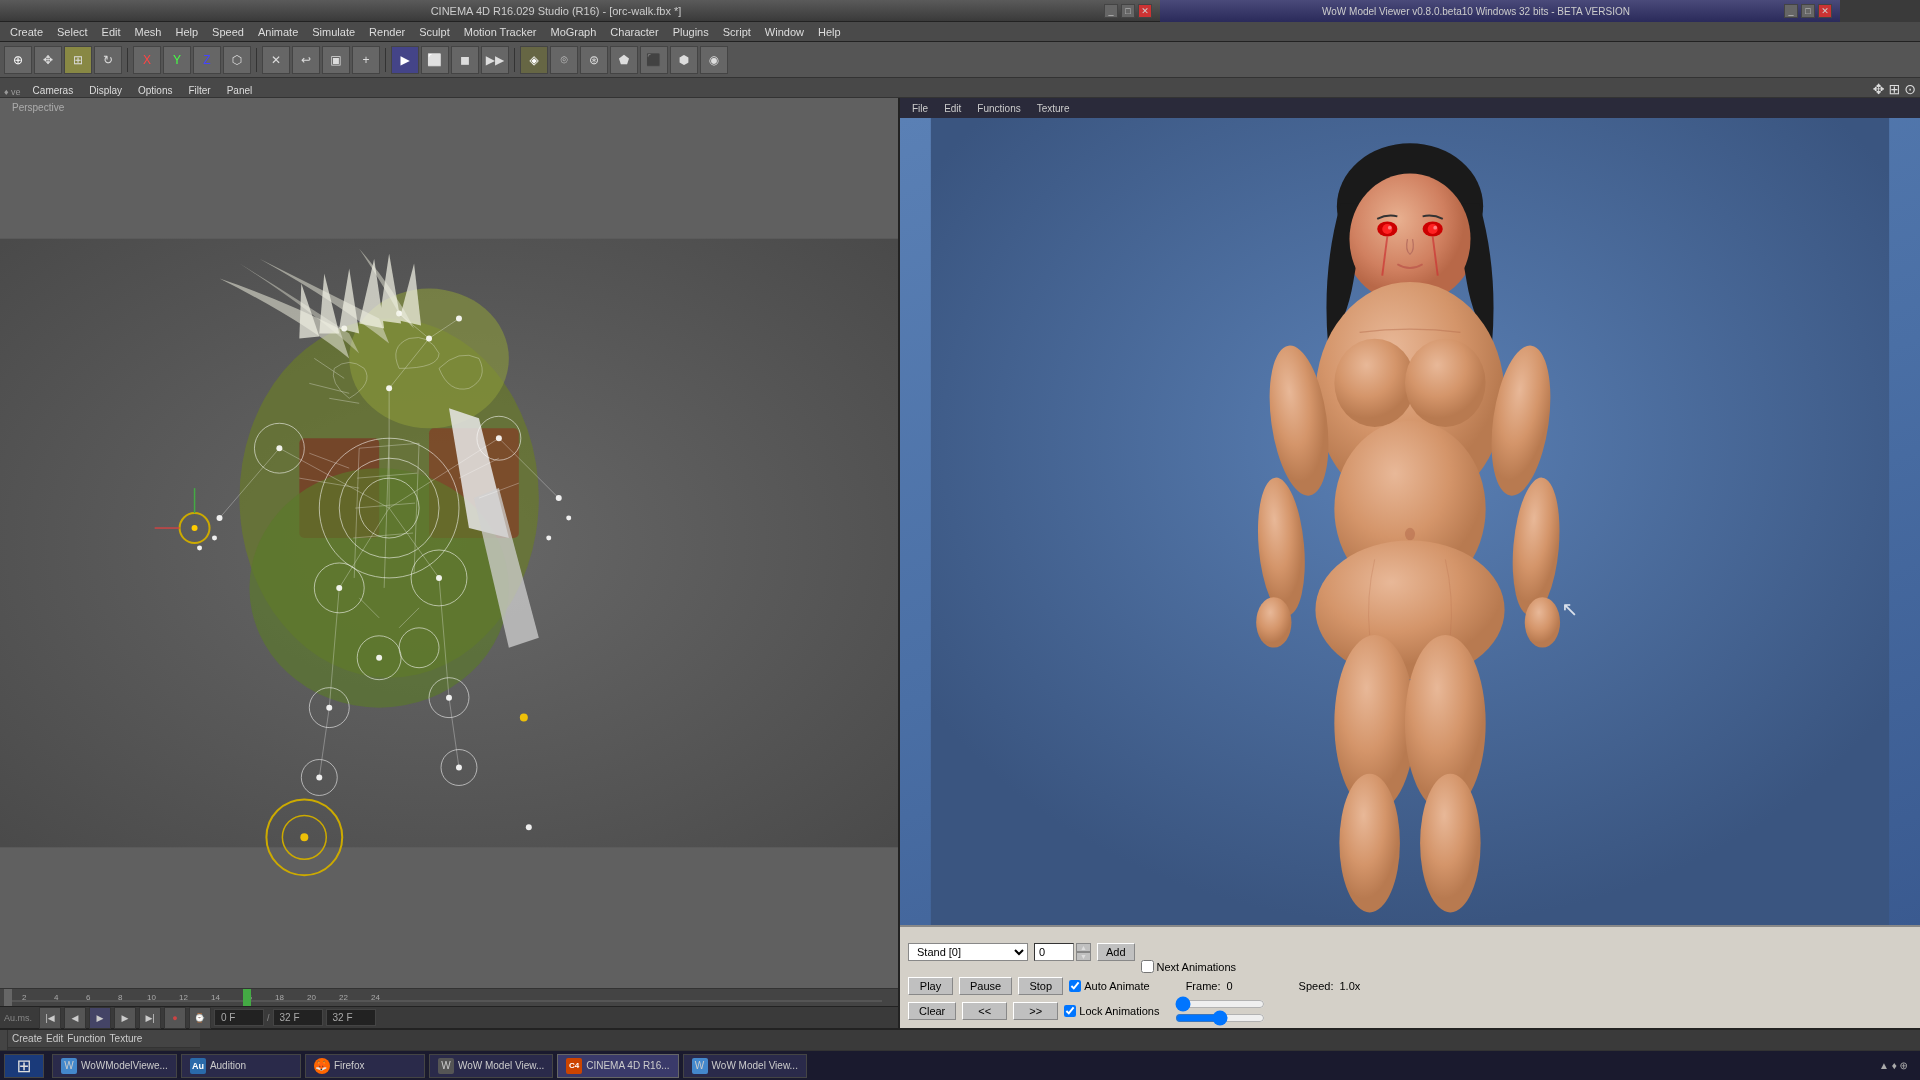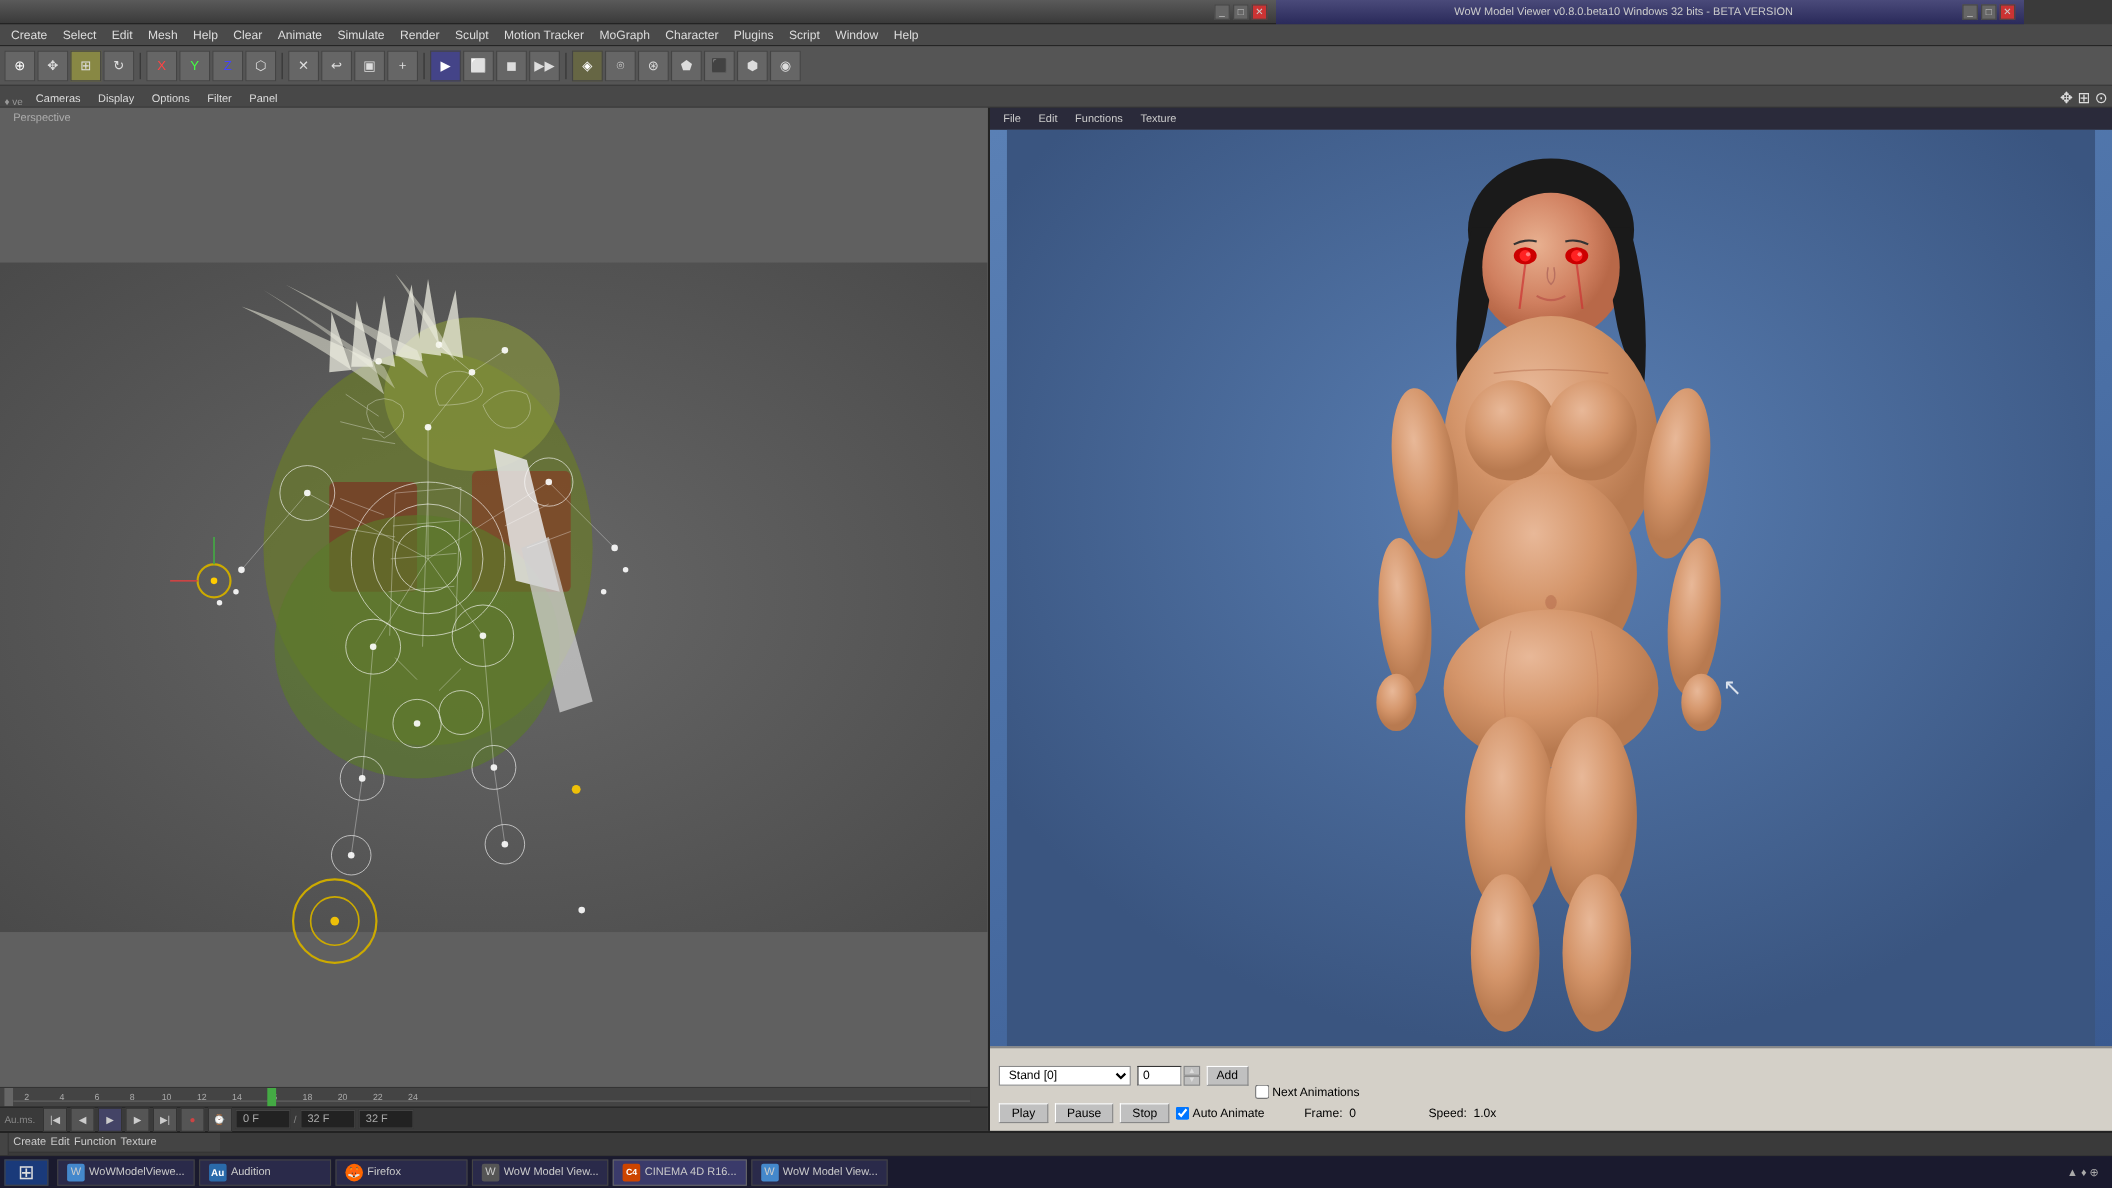--- a/index.html
+++ b/index.html
@@ -218,20 +218,21 @@
       left: 0;
       width: 100%;
       height: 100%;
     }
   </style>
 </head>
 <body>
 
 <div style="display:flex; height:22px;">
   <div class="title-bar-cinema" style="width:1160px; position:relative;">
+    <span style="flex:1; text-align:center; font-size:11px;">CINEMA 4D R16.029 Studio (R16) - [orc-walk.fbx *]</span>
     <div class="window-controls">
       <div class="win-btn">_</div>
       <div class="win-btn">□</div>
       <div class="win-btn" style="background:#cc3333;">✕</div>
     </div>
   </div>
   <div style="width:680px; height:22px; background:linear-gradient(to bottom,#4a4a7a,#2a2a5a); display:flex; align-items:center; padding:0 8px;">
     <span style="flex:1; text-align:center; font-size:10px; color:#ccc;">WoW Model Viewer v0.8.0.beta10 Windows 32 bits - BETA VERSION</span>
     <div class="window-controls">
       <div class="win-btn">_</div>
@@ -240,21 +241,21 @@
     </div>
   </div>
 </div>
 
 <div class="menu-bar">
   <span class="menu-item">Create</span>
   <span class="menu-item">Select</span>
   <span class="menu-item">Edit</span>
   <span class="menu-item">Mesh</span>
   <span class="menu-item">Help</span>
-  <span class="menu-item">Clear</span>
+  <span class="menu-item">Speed</span>
   <span class="menu-item">Animate</span>
   <span class="menu-item">Simulate</span>
   <span class="menu-item">Render</span>
   <span class="menu-item">Sculpt</span>
   <span class="menu-item">Motion Tracker</span>
   <span class="menu-item">MoGraph</span>
   <span class="menu-item">Character</span>
   <span class="menu-item">Plugins</span>
   <span class="menu-item">Script</span>
   <span class="menu-item">Window</span>
@@ -620,20 +621,38 @@
         <label class="wow-checkbox-label">
           <input type="checkbox" checked="" class="wow-checkbox" style="">
           <span>Auto Animate</span>
         </label>
         <span style="margin-left:30px; font-size:11px; color:#000;">Frame:</span>
         <span style="font-size:11px; color:#000;">0</span>
         <span style="margin-left:60px; font-size:11px; color:#000;">Speed:</span>
         <span style="font-size:11px; color:#000;">1.0x</span>
       </div>
 
+      <div style="display:flex; align-items:center; gap:6px;">
+        <button class="wow-btn">Clear</button>
+        <button class="wow-btn">&lt;&lt;</button>
+        <button class="wow-btn">&gt;&gt;</button>
+        <label class="wow-checkbox-label">
+          <input type="checkbox" checked="" class="wow-checkbox" style="">
+          <span>Lock Animations</span>
+        </label>
+
+        <div style="margin-left:10px; display:flex; flex-direction:column; gap:2px;">
+          <div style="display:flex; align-items:center; gap:3px;">
+            <input type="range" min="0" max="100" value="0" style="width: 90px; height: 12px;">
+          </div>
+          <div style="display:flex; align-items:center; gap:3px;">
+            <input type="range" min="0" max="100" value="50" style="width: 90px; height: 12px;">
+          </div>
+        </div>
+      </div>
     </div>
   </div>
 </div>
 
 <div style="height:115px; background:#3a3a3a; display:flex; border-top:2px solid #222;">
 
   <div style="width:8px; background:#444; border-right:1px solid #333; display:flex; flex-direction:column; align-items:center; justify-content:center; gap:2px;">
     
   </div>
 

